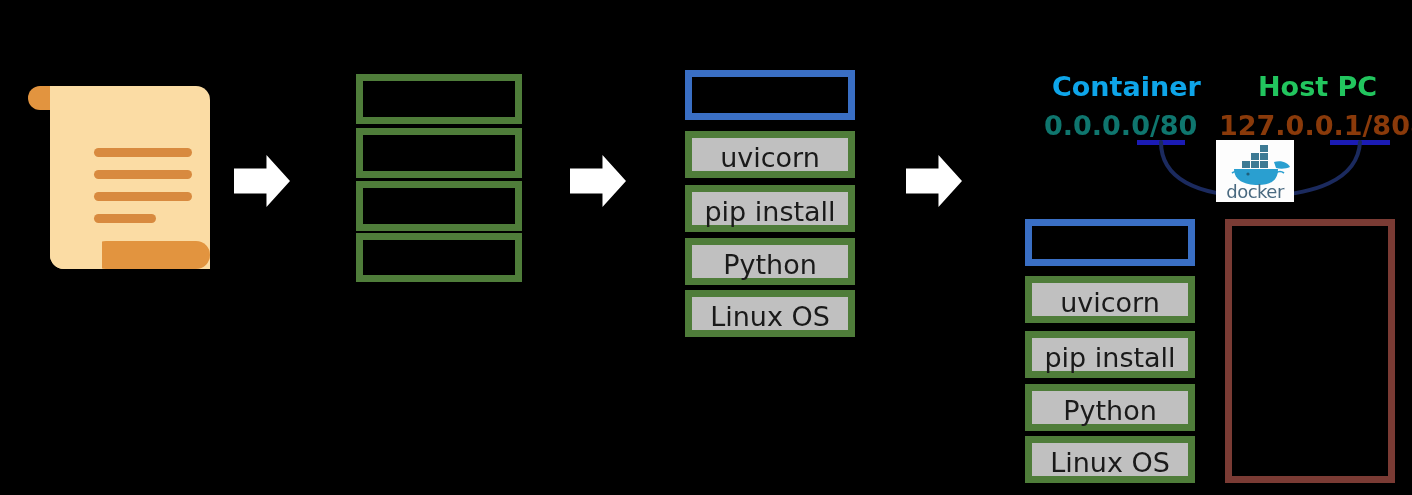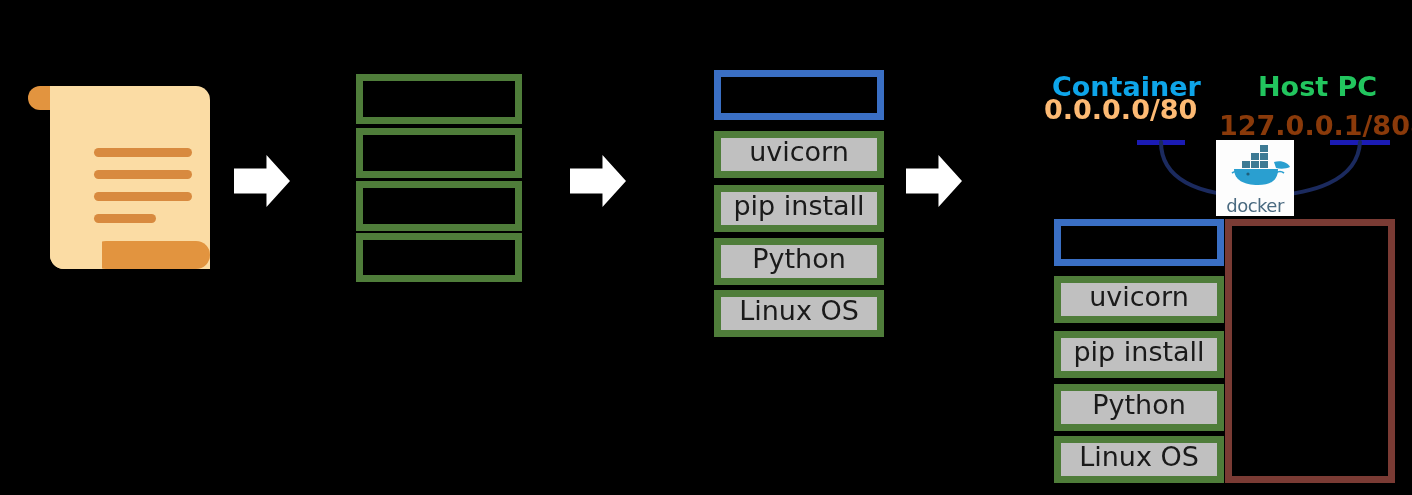--- a/index.html
+++ b/index.html
@@ -66,23 +66,22 @@
     background: #000000;
     box-sizing: border-box;
   }
 
   
   .stack { position: absolute; }
   .layer {
     position: absolute;
     box-sizing: border-box;
     display: flex;
-    align-items: flex-start;
+    align-items: flex-end;
     justify-content: center;
-    margin-left: 29px;
   }
   .layer.blue {
     border: 7px solid #3a6fc4;
     background: #000000;
   }
   .layer.green {
     border: 7px solid #4f7d3a;
     background: #c0c0c0;
     color: #1a1a1a;
     font-size: 27px;
@@ -176,32 +175,32 @@
       <span class="layer-label">Python</span>
     </div>
     <div class="layer green" style="left:685px; top:290px; width:170px; height:47px;">
       <span class="layer-label">Linux OS</span>
     </div>
   </div>
 
   <div class="arrow" style="left:906px; top:155px;"></div>
 
   <div class="head-title" style="left:1044px; top:71px; color:#0ea5e9;margin-left:8px;">Container</div>
-  <div class="head-addr" style="left:1044px; top:94px; color:#fdba74;">0.0.0.0/80</div>
+  <div class="head-addr" style="left:1044px; top:110px; color:#0f766e;">0.0.0.0/80</div>
   <div class="underbar" style="left:1137px; top:140px; width:48px;"></div>
 
   <div class="head-title" style="left:1258px; top:71px; color:#22c55e;">Host PC</div>
   <div class="head-addr" style="left:1219px; top:110px; color:#8a3a0a;">127.0.0.1/8080</div>
   <div class="underbar" style="left:1330px; top:140px; width:60px;"></div>
 
   <svg class="connector" width="1412" height="495">
     <path d="M 1161 142 C 1161 178, 1196 196, 1255 196 C 1314 196, 1358 180, 1360 142" fill="none" stroke="#1b2a5e" stroke-width="4" stroke-linecap="round"></path>
   </svg>
 
-  <div class="docker-logo" style="left:1216px; top:140px; width:78px; height:76px;">
+  <div class="docker-logo" style="left:1216px; top:140px; width:78px; height:62px;">
     <svg width="78" height="48" viewBox="0 0 78 48">
       <g fill="#3d7a94">
         <rect x="26" y="21" width="8" height="7"></rect>
         <rect x="35" y="21" width="8" height="7"></rect>
         <rect x="44" y="21" width="8" height="7"></rect>
         <rect x="35" y="13" width="8" height="7"></rect>
         <rect x="44" y="13" width="8" height="7"></rect>
         <rect x="44" y="5" width="8" height="7"></rect>
       </g>
       <path d="M 18 29 L 62 29 C 62 41, 54 45, 42 45 C 28 45, 18 40, 18 29 Z" fill="#2a9fd0"></path>

